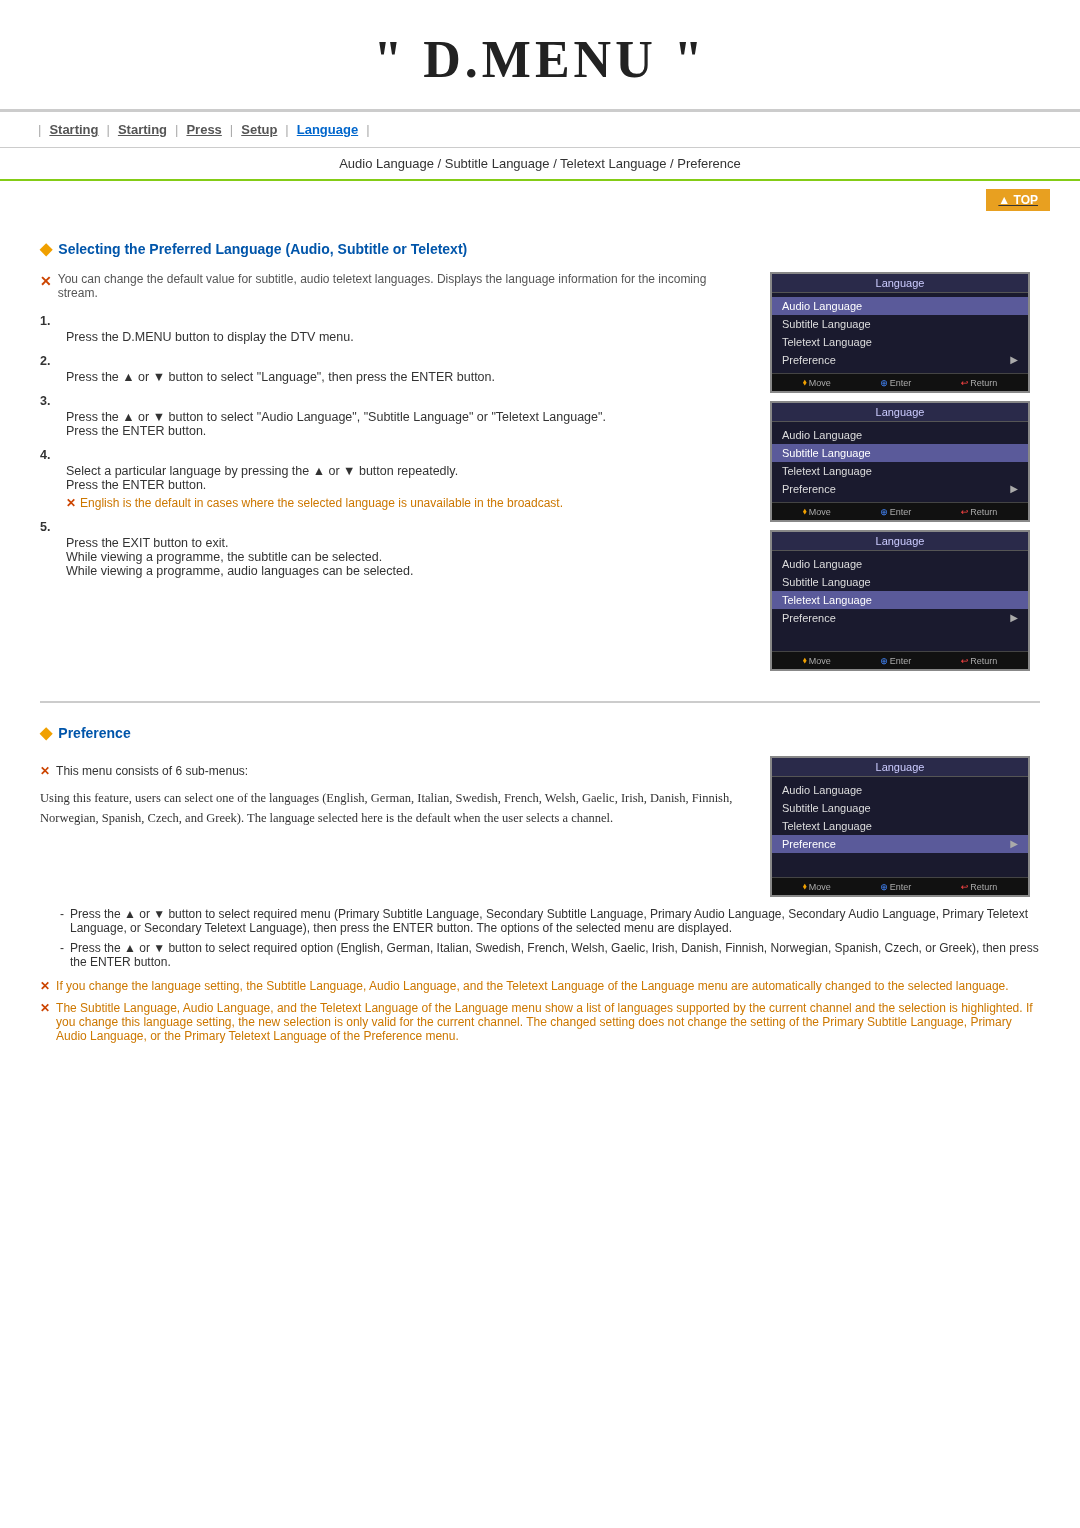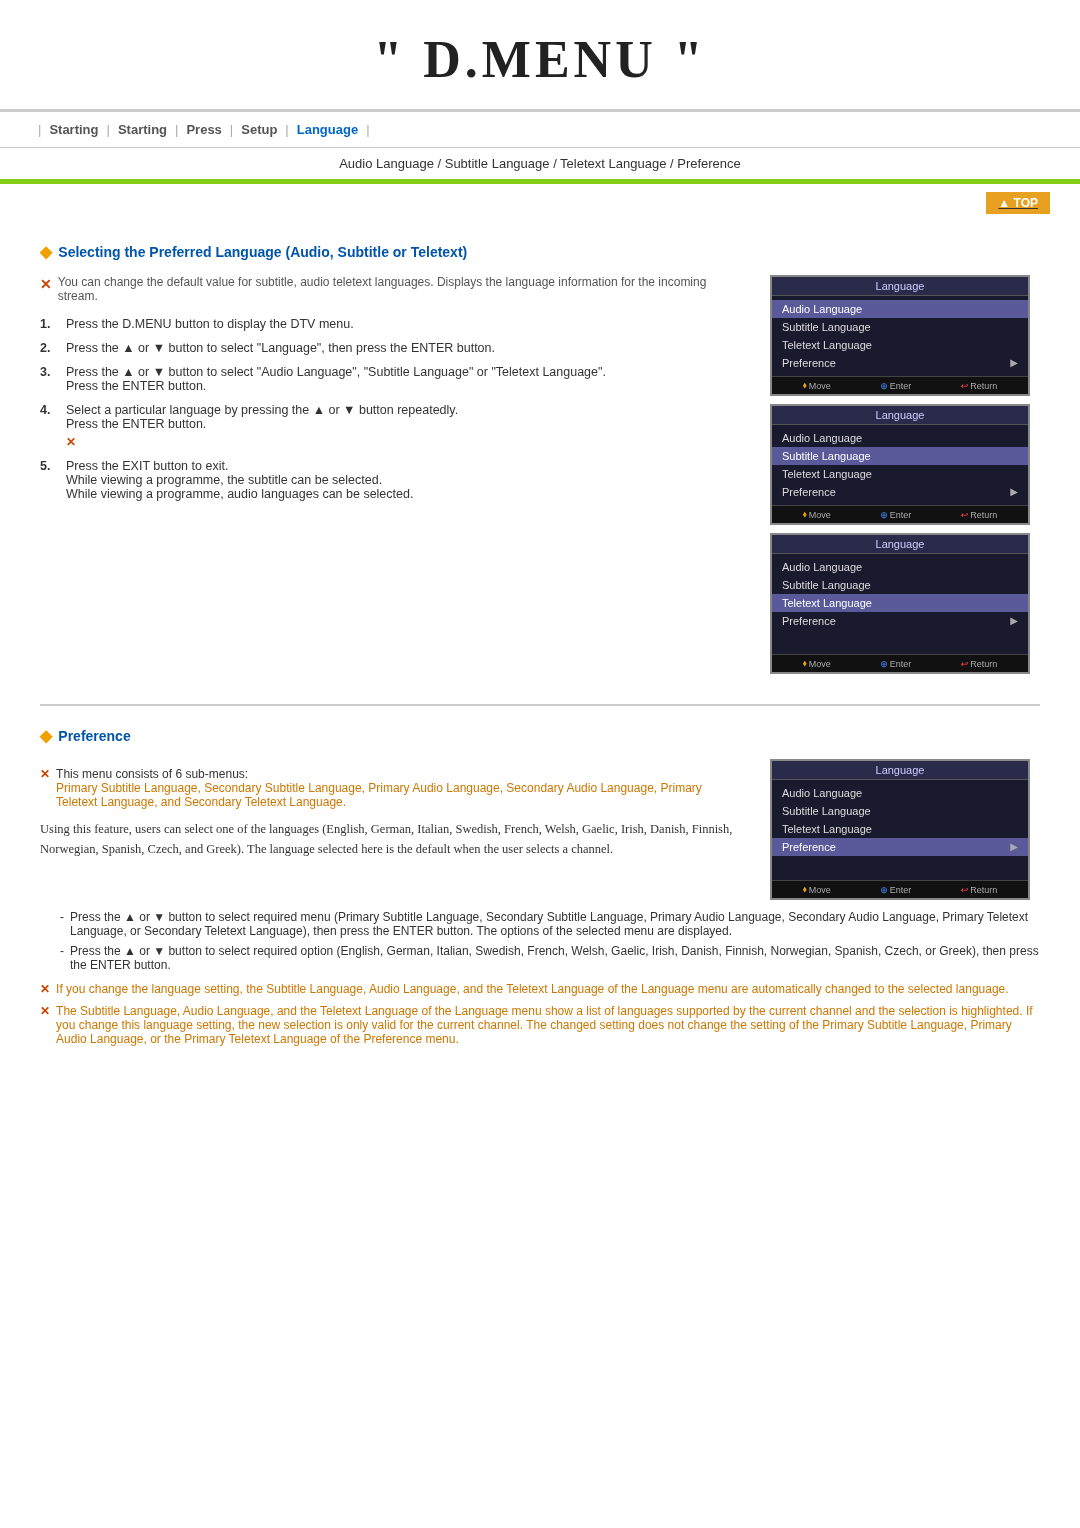--- a/index.html
+++ b/index.html
@@ -34,31 +34,32 @@
       padding: 10px 30px;
     }
     .nav-sep {
       color: #aaa;
       margin: 0 8px;
     }
     .nav-item {
       font-size: 13px;
       color: #555;
       font-weight: bold;
+      text-decoration: underline;
     }
     .nav-item.active {
       color: #0066cc;
     }
 
     
     .breadcrumb {
       text-align: center;
       padding: 8px 0;
       font-size: 13px;
-      border-bottom: 5px solid #84cc16;
+      border-bottom: 2px solid #84cc16;
     }
     .breadcrumb span {
       color: #333;
     }
 
     
     .top-btn-wrap {
       display: flex;
       justify-content: flex-end;
       padding: 8px 30px;
@@ -139,20 +140,21 @@
       color: #333;
       align-items: flex-start;
     }
     .step-num {
       font-weight: bold;
       flex-shrink: 0;
       min-width: 18px;
     }
     .step-text {
       flex: 1;
+      margin-top: 16px;
     }
     .step-note {
       color: #cc7700;
       font-size: 12px;
       display: flex;
       gap: 4px;
       align-items: flex-start;
       margin-top: 4px;
     }
     .warning-x {
@@ -350,20 +352,21 @@
             Press the ENTER button.
           </div>
         </li>
         <li>
           <span class="step-num">4.</span>
           <div class="step-text">
             Select a particular language by pressing the ▲ or ▼ button repeatedly.<br>
             Press the ENTER button.
             <div class="step-note">
               <span class="warning-x">✕</span>
+              <span class="warning-orange">English is the default in cases where the selected language is unavailable in the broadcast.</span>
             </div>
           </div>
         </li>
         <li>
           <span class="step-num">5.</span>
           <div class="step-text">
             Press the EXIT button to exit.<br>
             While viewing a programme, the subtitle can be selected.<br>
             While viewing a programme, audio languages can be selected.
           </div>
@@ -491,21 +494,20 @@
     <span>Preference</span>
   </div>
 
   <div class="pref-two-col">
     <div class="pref-left">
 
       <div class="note-block">
         <span class="warning-x">✕</span>
         <div>
           <span>This menu consists of 6 sub-menus:</span><br>
-          <span class="warning-orange">Primary Subtitle Language, Secondary Subtitle Language, Primary Audio Language, Secondary Audio Language, Primary Teletext Language, and Secondary Teletext Language.</span>
         </div>
       </div>
 
       <p class="para-text">Using this feature, users can select one of the languages (English, German, Italian, Swedish, French, Welsh, Gaelic, Irish, Danish, Finnish, Norwegian, Spanish, Czech, and Greek). The language selected here is the default when the user selects a channel.</p>
 
     </div>
 
     <div class="pref-right">
       <div class="tv-screen">
         <div class="tv-title-bar">Language</div>

